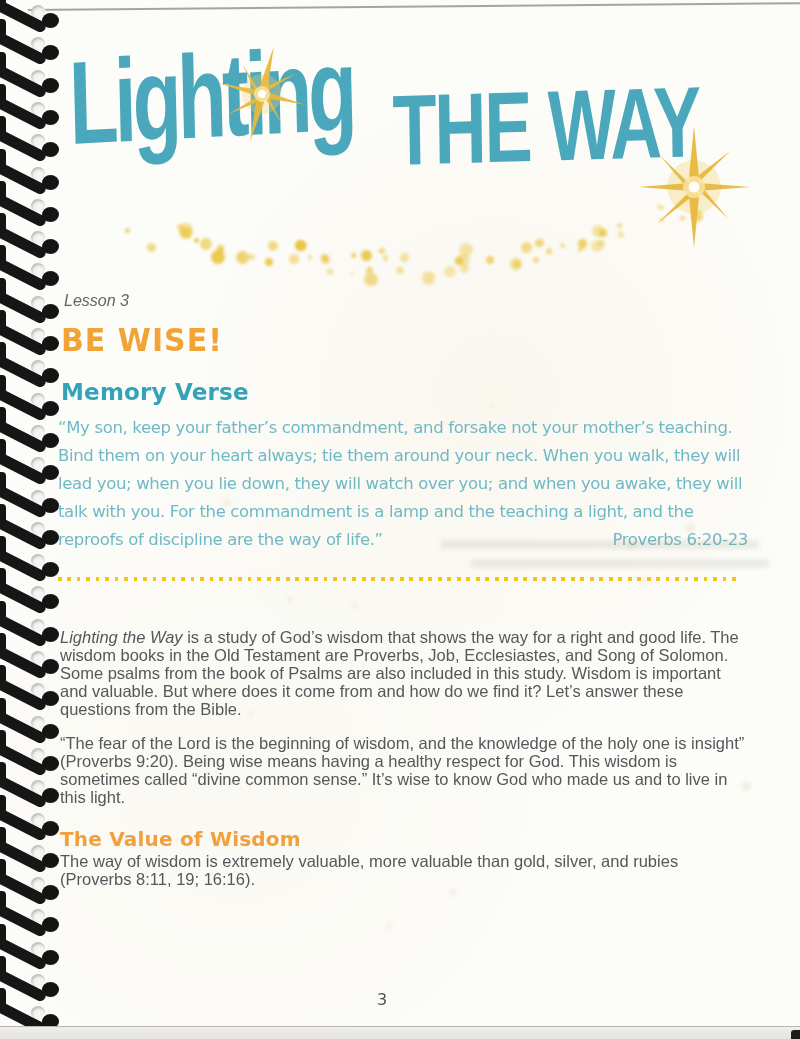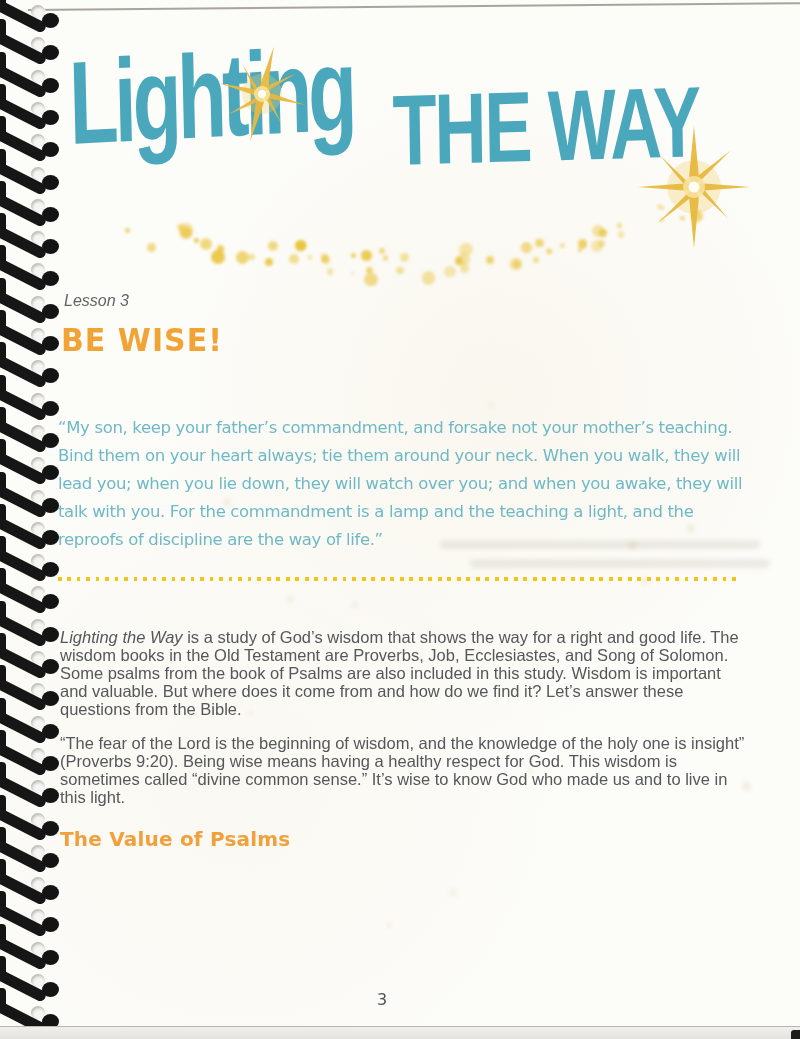--- a/index.html
+++ b/index.html
@@ -305,34 +305,37 @@
       <polygon points="20,80 44,56 50,50 47,59"></polygon>
       <polygon points="22,24 44,45 50,50 41,47"></polygon>
       <polygon points="78,76 56,55 50,50 59,53"></polygon>
     </g>
     <circle cx="50" cy="50" r="9" fill="#F7E3A0" opacity="0.85"></circle>
     <circle cx="50" cy="50" r="4.5" fill="#FFFDF4"></circle>
   </svg>
 
   <div class="lesson-label">Lesson 3</div>
   <h2 class="lesson-title">BE WISE!</h2>
+  <h3 class="mv-heading">Memory Verse</h3>
 
   <div class="verse">
     <span>“My son, keep your father’s commandment, and forsake not your mother’s teaching. Bind them on your heart always; tie them around your neck. When you walk, they will lead you; when you lie down, they will watch over you; and when you awake, they will talk with you. For the commandment is a lamp and the teaching a light, and the reproofs of discipline are the way of life.”</span>
+    <span class="verse-ref">Proverbs 6:20-23</span>
   </div>
 
   <div class="ghost" style="left:440px;top:540px;width:320px;"></div>
   <div class="ghost" style="left:470px;top:559px;width:300px;"></div>
 
   <div class="divider"></div>
 
   <div class="flow">
     <p><span class="italic">Lighting the Way</span><span> is a study of God’s wisdom that shows the way for a right and good life. The wisdom books in the Old Testament are Proverbs, Job, Ecclesiastes, and Song of Solomon. Some psalms from the book of Psalms are also included in this study.  Wisdom is important and valuable. But where does it come from and how do we find it? Let’s answer these questions from the Bible.</span></p>
     <p class="p2">“The fear of the Lord is the beginning of wisdom, and the knowledge of the holy one is insight” (Proverbs 9:20). Being wise means having a healthy respect for God. This wisdom is sometimes called “divine common sense.” It’s wise to know God who made us and to live in this light.</p>
-    <h4 class="value-heading">The Value of Psalms</h4>
+    <h4 class="value-heading">The Value of Wisdom</h4>
+    <p>The way of wisdom is extremely valuable, more valuable than gold, silver, and rubies (Proverbs 8:11, 19; 16:16).</p>
   </div>
 
   <div class="page-number">3</div>
 
   <div class="bottom-strip"></div>
   <div class="corner-mark"></div>
 
 </div>
 
 </body></html>

